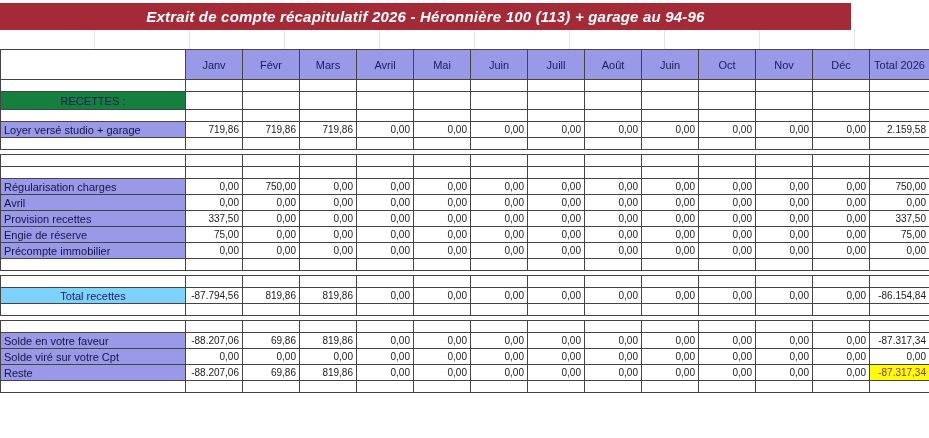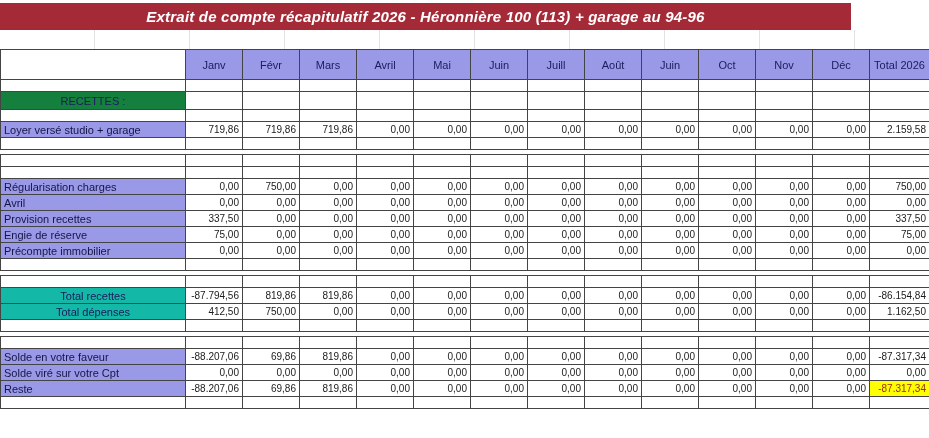--- a/index.html
+++ b/index.html
@@ -35,21 +35,21 @@
     text-align:center;font-size:11px;margin-left:24px;
   }
   td.corner{background:#fff;}
   
   tr.r-data td,tr.r-total td{height:16px;}
   tr.r-blank td{height:12px;}
   tr.r-section td{height:18px;}
   
   td.row-lbl{background:#9999E8;color:#151547;text-align:left;border-color:#000;}
   td.sec-lbl{background:#15803d;color:#1b1b5e;text-align:center;border-color:#000;}
-  td.tot-lbl{background:#14b8a6;color:#1b1b5e;text-align:center;border-color:#000;}
+  td.tot-lbl{background:#7dd3fc;color:#1b1b5e;text-align:center;border-color:#000;}
   
   td.num{background:#fff;color:#1a1a1a;text-align:right;font-size:10px;}
   td.blank-num{background:#fff;}
   td.blank-lbl{background:#fff;}
   td.hl{background:#FFFF00;}
   td.red{color:#962C20;}
   
   tr.r-gap td{border:none;background:#fff;height:5px;padding:0;}
 </style>
 </head>
@@ -335,36 +335,20 @@
           <td class="num">0,00</td>
           <td class="num">0,00</td>
           <td class="num">0,00</td>
           <td class="num">0,00</td>
           <td class="num">0,00</td>
           <td class="num">0,00</td>
           <td class="num">0,00</td>
           <td class="num">0,00</td>
           <td class="num">-86.154,84</td>
         </tr>
-        <tr class="r-total">
-          <td class="tot-lbl">Total dépenses</td>
-          <td class="num">412,50</td>
-          <td class="num">750,00</td>
-          <td class="num">0,00</td>
-          <td class="num">0,00</td>
-          <td class="num">0,00</td>
-          <td class="num">0,00</td>
-          <td class="num">0,00</td>
-          <td class="num">0,00</td>
-          <td class="num">0,00</td>
-          <td class="num">0,00</td>
-          <td class="num">0,00</td>
-          <td class="num">0,00</td>
-          <td class="num">1.162,50</td>
-        </tr>
         <tr class="r-blank">
           <td class="blank-lbl"></td>
           <td class="blank-num"></td>
           <td class="blank-num"></td>
           <td class="blank-num"></td>
           <td class="blank-num"></td>
           <td class="blank-num"></td>
           <td class="blank-num"></td>
           <td class="blank-num"></td>
           <td class="blank-num"></td>

